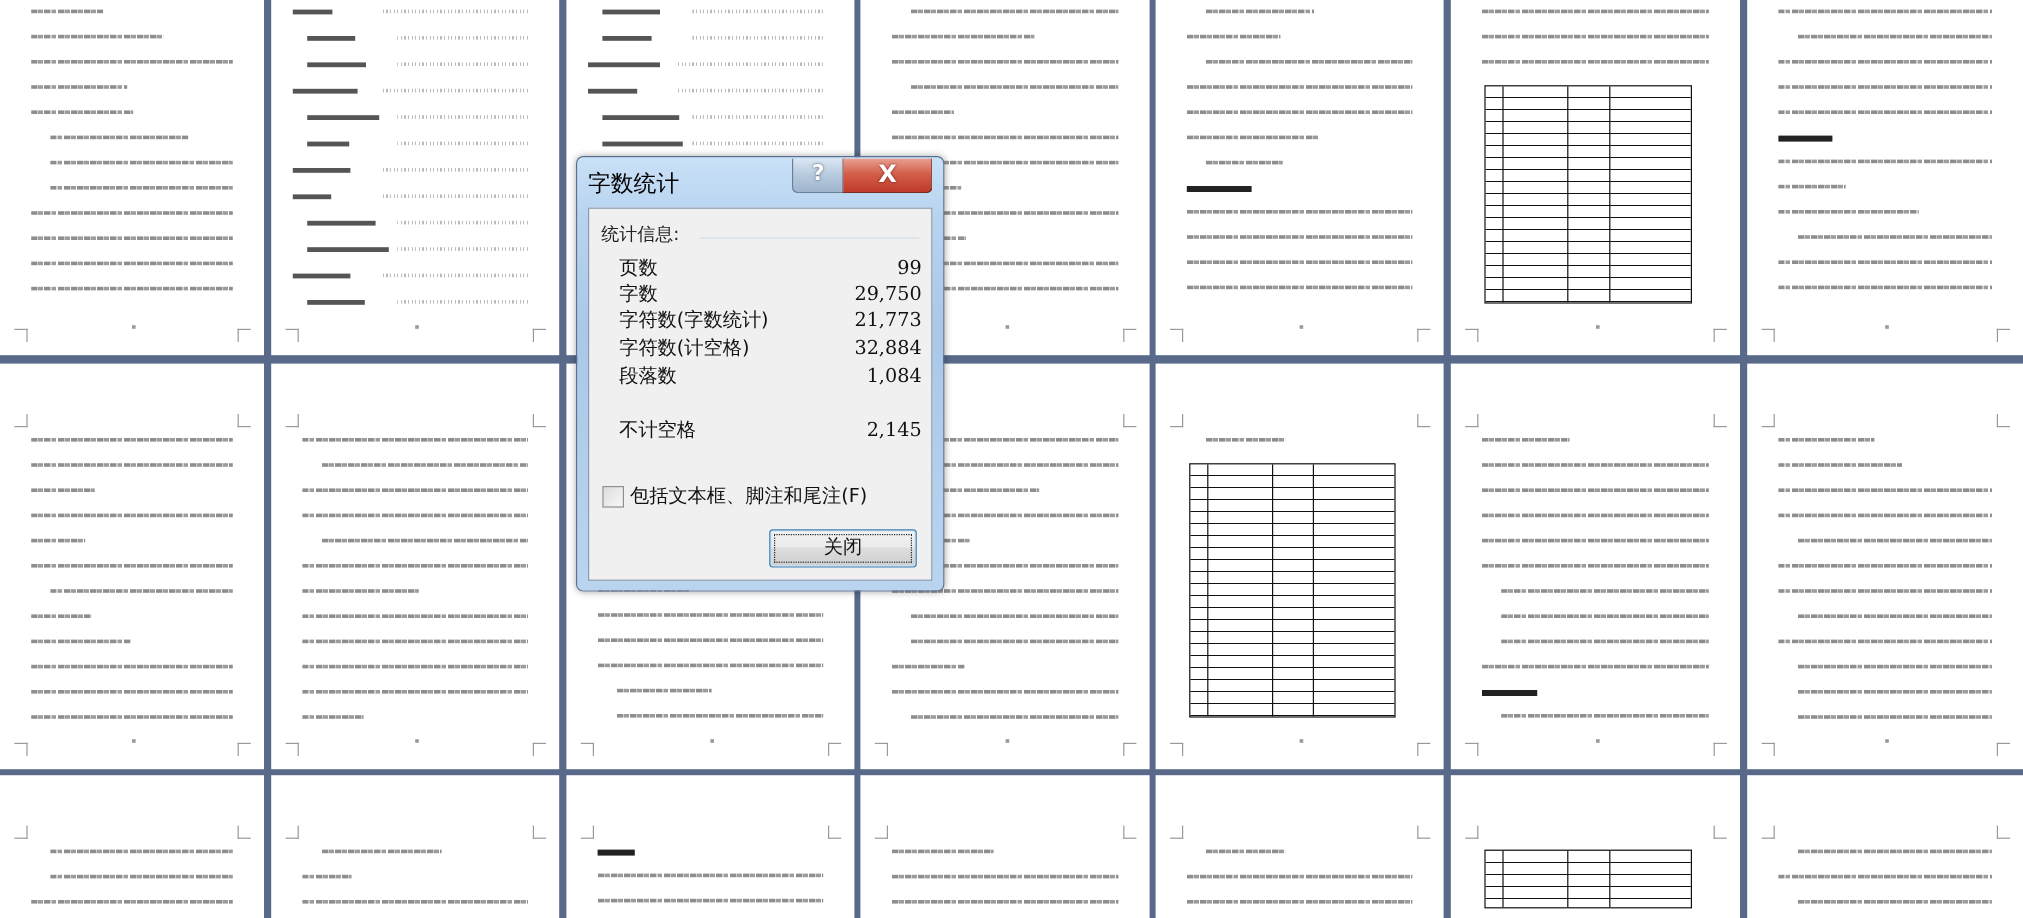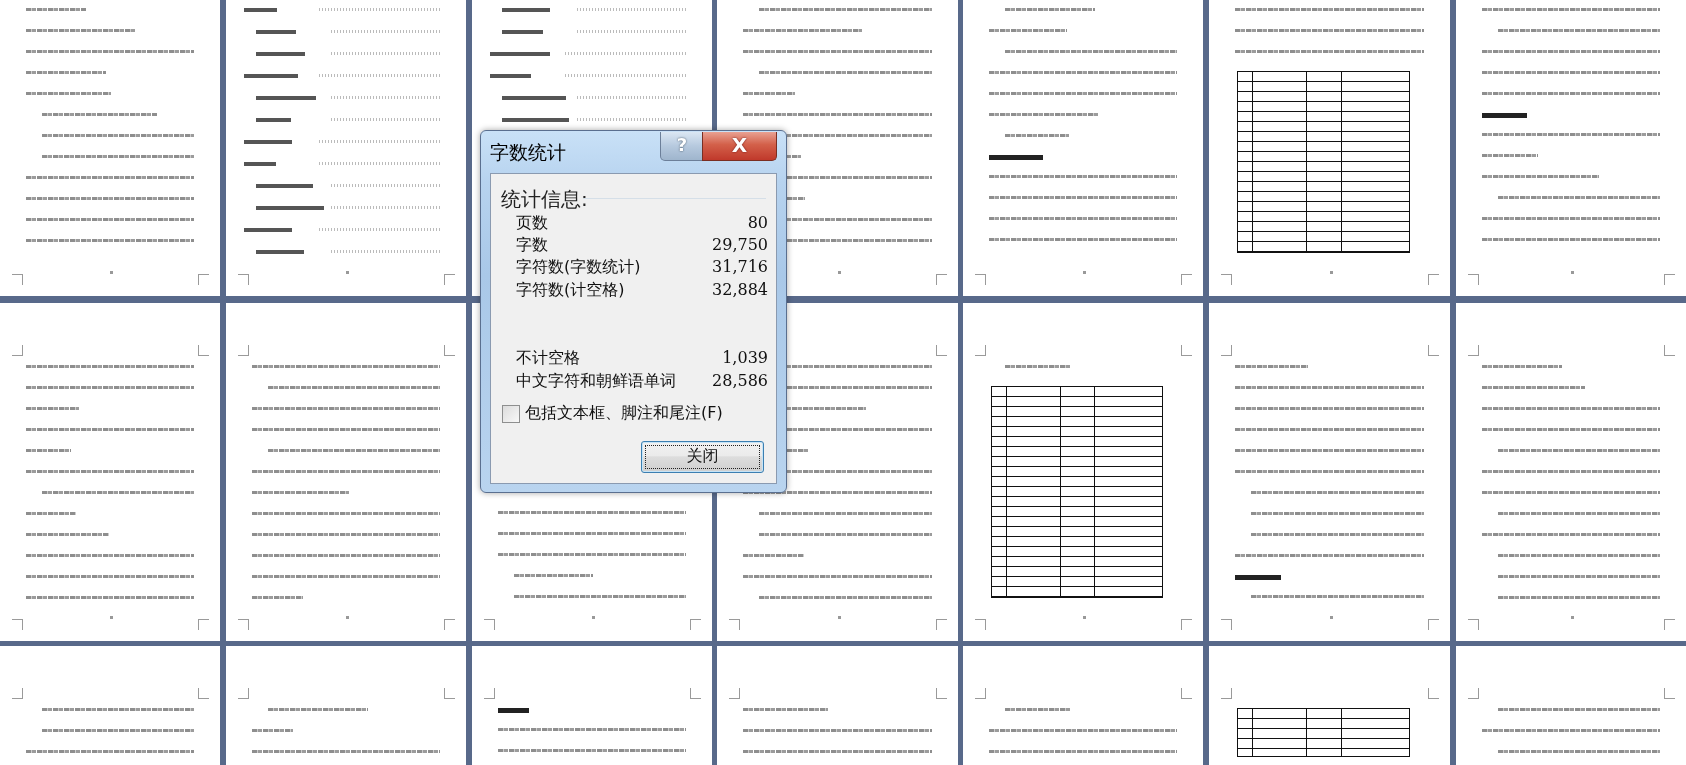--- a/index.html
+++ b/index.html
@@ -20,21 +20,21 @@
 
   
   .dlg{position:absolute;left:480px;top:130px;width:305px;height:361px;border:1px solid #5a6f8f;border-radius:6px;
        background:linear-gradient(180deg,#c9e1f7 0%,#b7d3ef 14%,#a9c8e8 40%,#b9d4ef 100%);box-shadow:0 0 6px rgba(0,0,0,.35);}
   .dlg-title{position:absolute;left:9px;top:9px;font-size:19px;color:#000;}
   .btn-help{position:absolute;left:179px;top:1px;width:42px;height:28px;border:1px solid #6c7f99;border-top:none;border-radius:0 0 0 5px;
        background:linear-gradient(180deg,#dbe7f3 0%,#b6c9de 50%,#9fb5cd 100%);color:#fff;font-weight:bold;font-size:18px;text-align:center;line-height:26px;text-shadow:0 0 2px #345;}
   .btn-close{position:absolute;left:221px;top:1px;width:73px;height:28px;border:1px solid #7a2e22;border-top:none;border-radius:0 0 5px 0;
        background:linear-gradient(180deg,#e9a192 0%,#d3604a 45%,#c0392b 100%);color:#fff;font-weight:bold;font-size:20px;text-align:center;line-height:26px;text-shadow:0 0 2px #611;}
   .panel{position:absolute;left:9px;top:42px;width:285px;height:309px;background:#f0f0f0;border:1px solid #8a9ab0;}
-  .group-label{position:absolute;left:10px;top:12px;font-size:20px;color:#222;}
+  .group-label{position:absolute;left:10px;top:12px;font-size:15px;color:#222;}
   .group-rule{position:absolute;left:92px;top:24px;right:10px;height:1px;background:#d5dfe8;}
   .stat{position:absolute;left:25px;width:252px;font-size:16px;color:#111;height:22px;}
   .stat .lbl{position:absolute;left:0;top:0;}
   .stat .val{position:absolute;right:0;top:0;font-family:"DejaVu Serif",serif;}
   .chk{position:absolute;left:11px;top:231px;width:16px;height:16px;border:1px solid #8e8f8f;background:linear-gradient(135deg,#dcdcdc,#f8f8f8);}
   .chk-label{position:absolute;left:34px;top:229px;font-size:16px;color:#111;}
   .btn-ok{position:absolute;left:150px;top:267px;width:121px;height:30px;border:1px solid #3c7fb1;border-radius:3px;
        background:linear-gradient(180deg,#f2f2f2 0%,#ebebeb 45%,#dddddd 50%,#cfcfcf 100%);box-shadow:inset 0 0 0 1px #c5e4f7;}
   .btn-ok .focus{position:absolute;left:3px;top:3px;right:3px;bottom:3px;border:1px dotted #222;}
   .btn-ok .txt{position:absolute;left:0;right:0;top:4px;text-align:center;font-size:16px;color:#111;}
@@ -365,41 +365,41 @@
 <div class="dlg">
   <div class="dlg-title">字数统计</div>
   <div class="btn-help"><span>?</span></div>
   <div class="btn-close"><span>X</span></div>
   <div class="panel">
     <div class="group-label">统计信息:</div>
     <div class="group-rule"></div>
 
     <div class="stat" style="top:39px">
       <span class="lbl">页数</span>
-      <span class="val">80</span>
+      <span class="val">99</span>
     </div>
     <div class="stat" style="top:61px">
       <span class="lbl">字数</span>
       <span class="val">29,750</span>
     </div>
     <div class="stat" style="top:83px">
       <span class="lbl">字符数(字数统计)</span>
-      <span class="val">31,716</span>
+      <span class="val">21,773</span>
     </div>
     <div class="stat" style="top:106px">
       <span class="lbl">字符数(计空格)</span>
       <span class="val">32,884</span>
     </div>
+    <div class="stat" style="top:129px">
+      <span class="lbl">段落数</span>
+      <span class="val">1,084</span>
+    </div>
     <div class="stat" style="top:174px">
       <span class="lbl">不计空格</span>
-      <span class="val">1,039</span>
-    </div>
-    <div class="stat" style="top:197px">
-      <span class="lbl">中文字符和朝鲜语单词</span>
-      <span class="val">28,586</span>
+      <span class="val">2,145</span>
     </div>
 
     <div class="chk"></div>
     <div class="chk-label">包括文本框、脚注和尾注(F)</div>
 
     <div class="btn-ok">
       <div class="focus"></div>
       <div class="txt">关闭</div>
     </div>
   </div>

